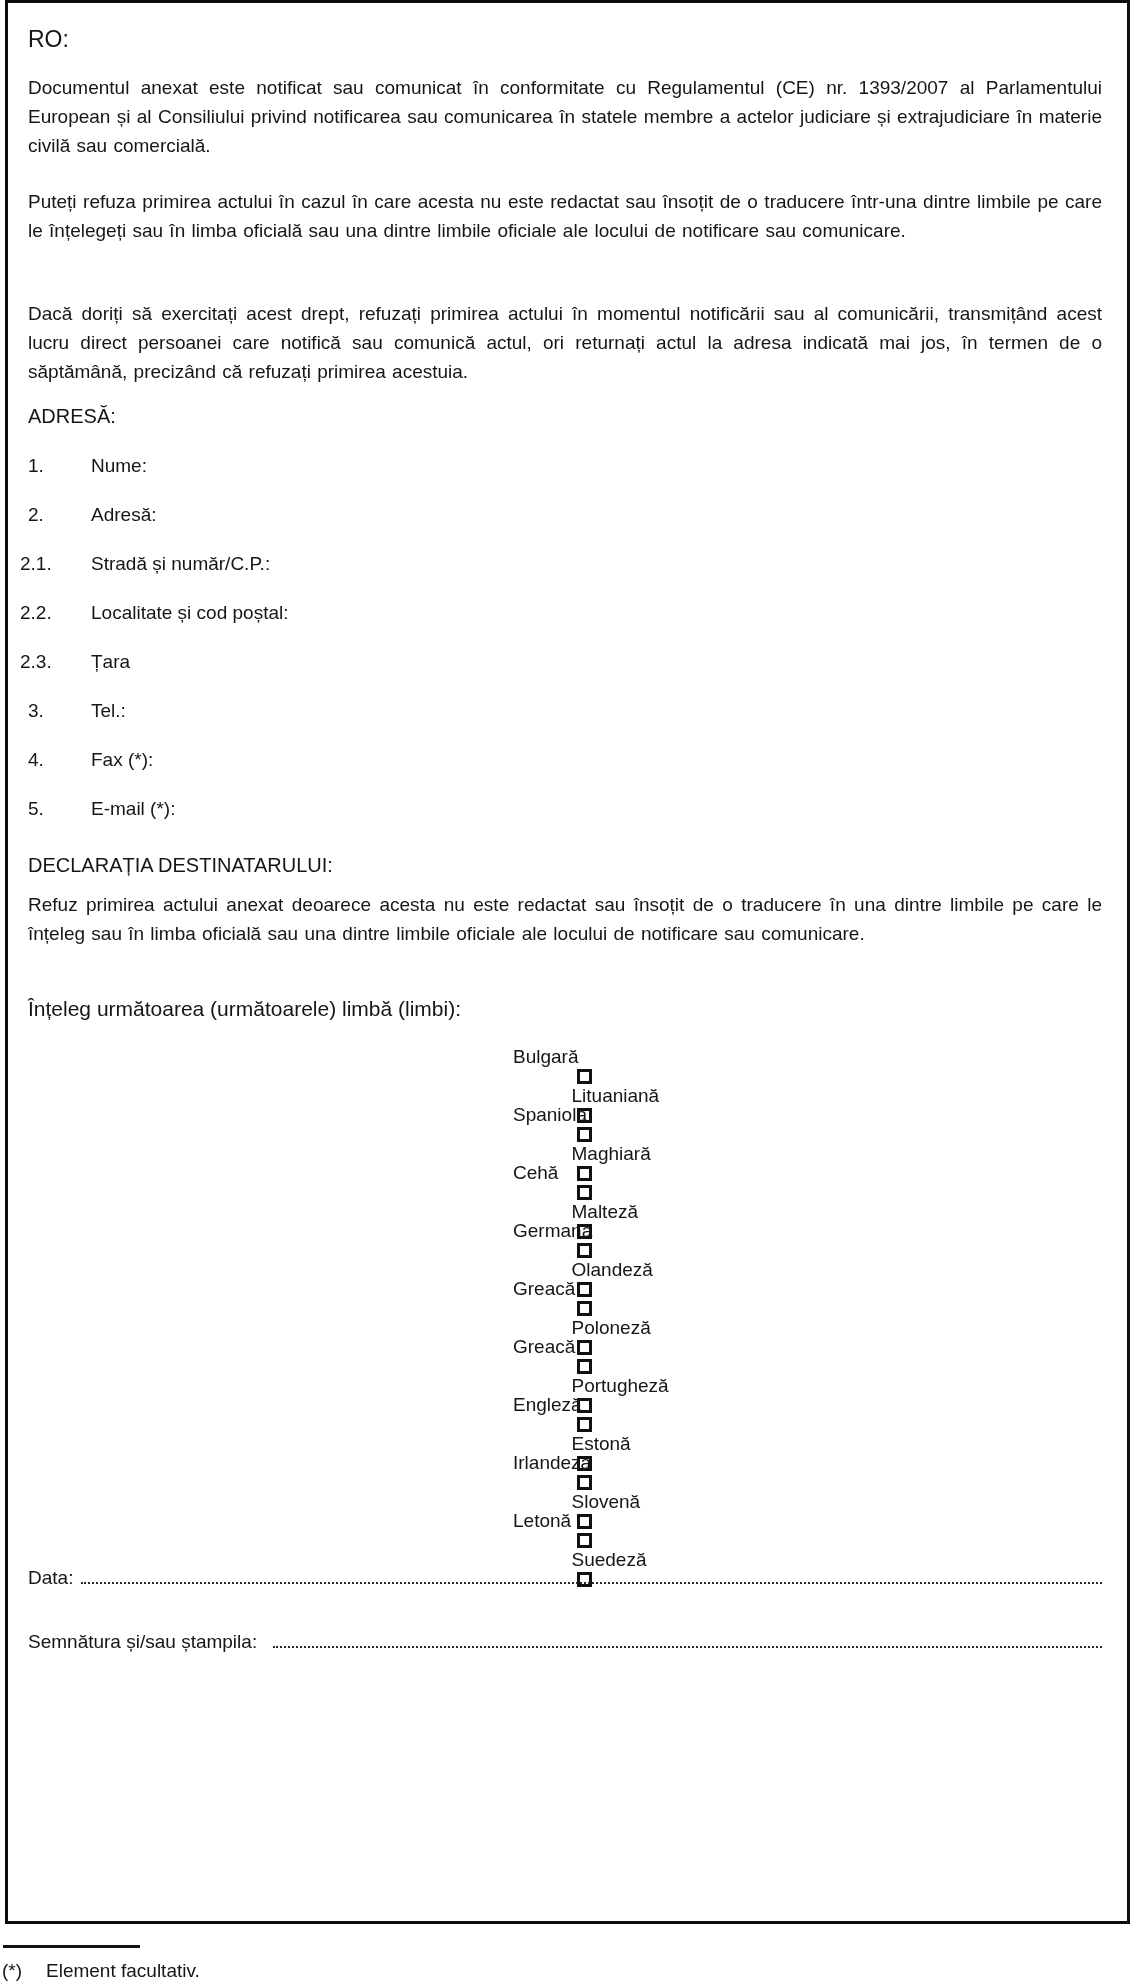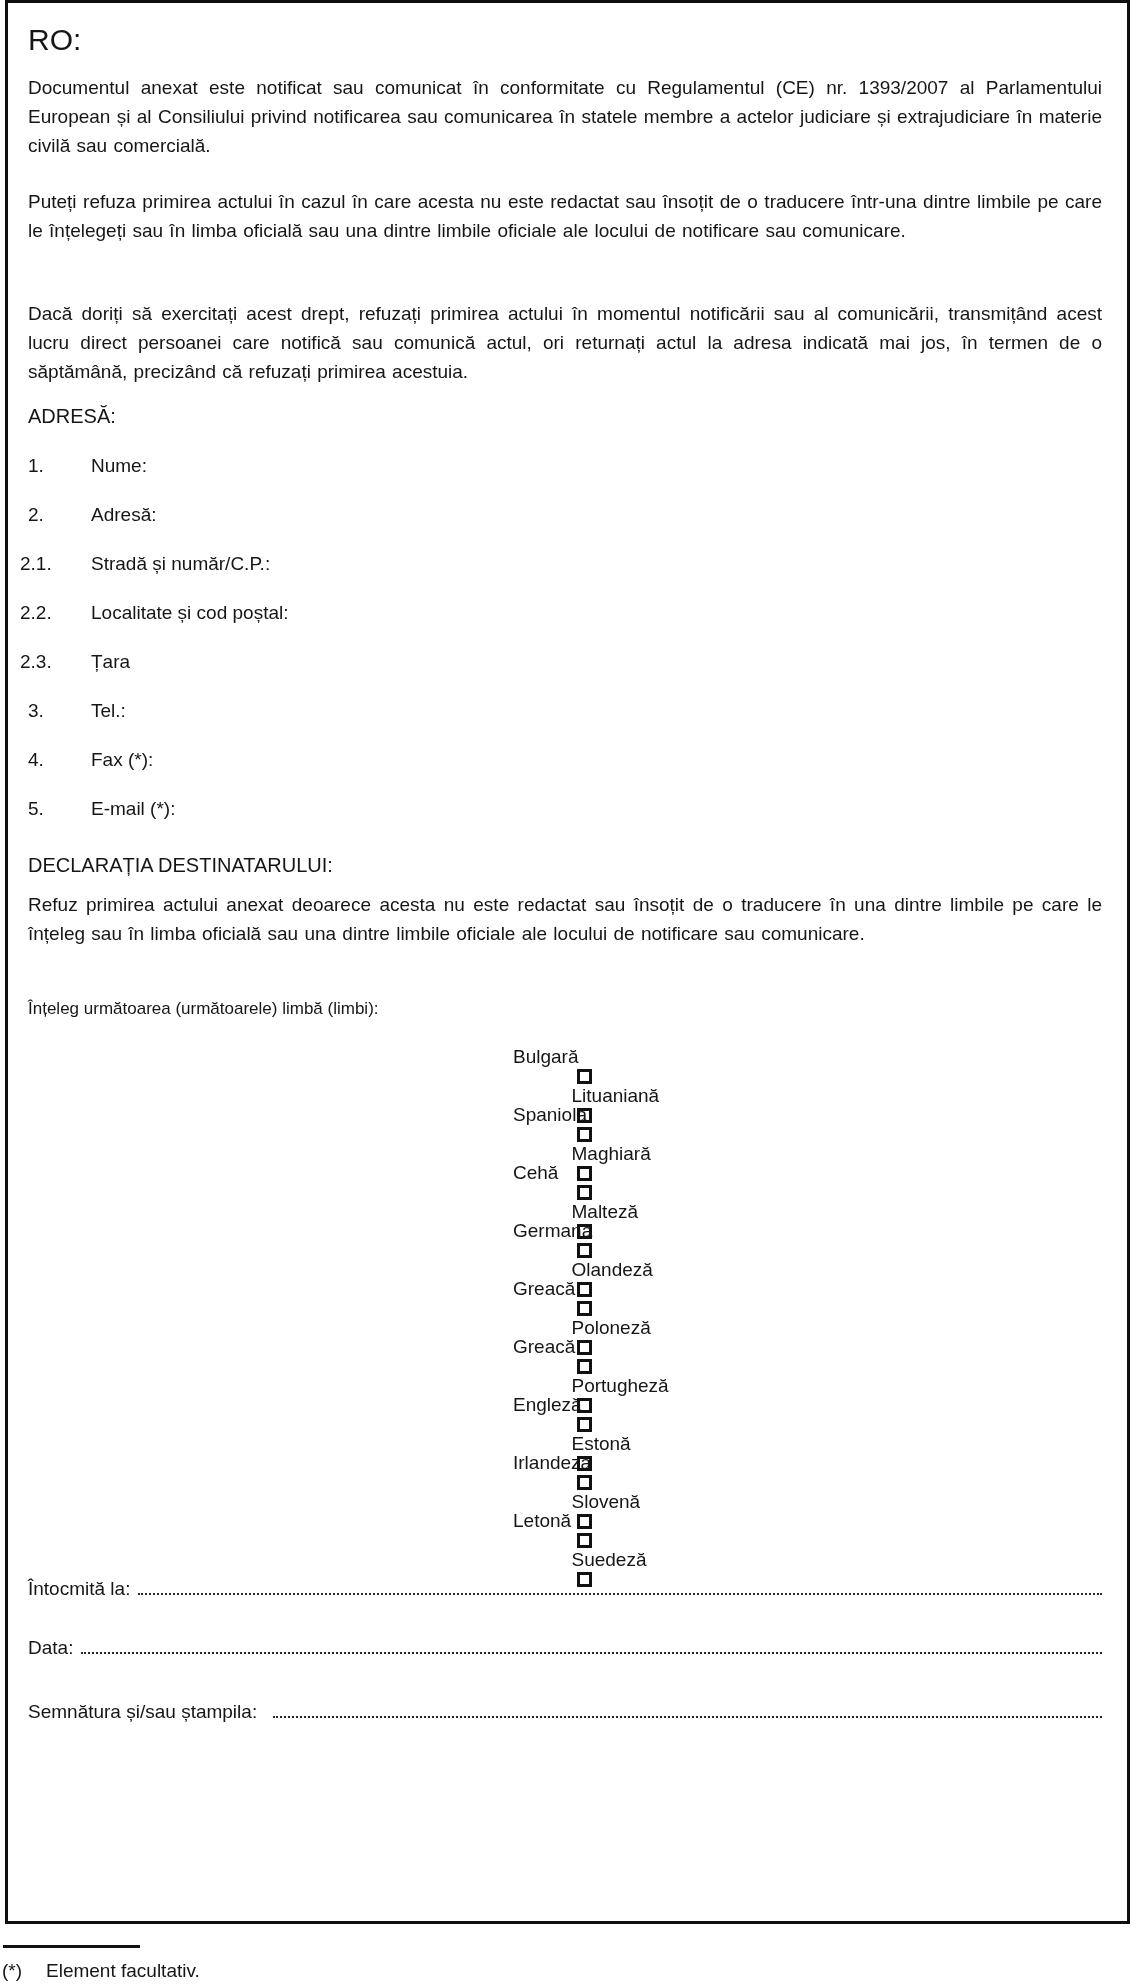--- a/index.html
+++ b/index.html
@@ -5,22 +5,22 @@
   * { margin:0; padding:0; box-sizing:border-box; }
   html,body { background:#ffffff; }
   body { font-family:"Liberation Sans", sans-serif; color:#161616; }
   .page { position:relative; width:1137px; height:1988px; background:#ffffff; overflow:hidden; }
   .box {
     margin-left:5px; margin-right:7px;
     border:3px solid #0e0e0e;
     height:1924px;
     padding:0 25px 0 20px;
   }
-  .txt { font-size:17px; line-height:29px; }
-  .ro { font-size:30px; line-height:29px; margin-top:22px; }
+  .txt { font-size:21px; line-height:29px; }
+  .ro { font-size:23px; line-height:29px; margin-top:22px; }
   .para { font-size:19px; line-height:29px; text-align:justify; min-height:87px; word-spacing:1px; }
   .p1 { margin-top:19px; }
   .p2 { margin-top:27px; }
   .p3 { margin-top:25px; }
   .heading { font-size:20px; line-height:29px; }
   .h-adresa { margin-top:16px; }
   .addr-item { display:flex; margin-top:20px; font-size:19px; line-height:29px; }
   .addr-num { width:63px; flex:none; }
   .addr-item.sub { margin-left:-8px; }
   .addr-item.sub .addr-num { width:71px; }
@@ -148,24 +148,20 @@
         <span class="cb"></span>
       </div>
       <div class="lang-row">
         <span class="lang-label l">Letonă</span>
         <span class="cb"></span>
         <span class="lang-label r">Suedeză</span>
         <span class="cb"></span>
       </div>
     </div>
 
-    <div class="field f1">
-      <span class="field-label">Întocmită la:</span>
-      <span class="dots"></span>
-    </div>
     <div class="field f2">
       <span class="field-label">Data:</span>
       <span class="dots"></span>
     </div>
     <div class="field f3">
       <span class="field-label">Semnătura și/sau ștampila:</span>
       <span class="dots"></span>
     </div>
 
   </div>

